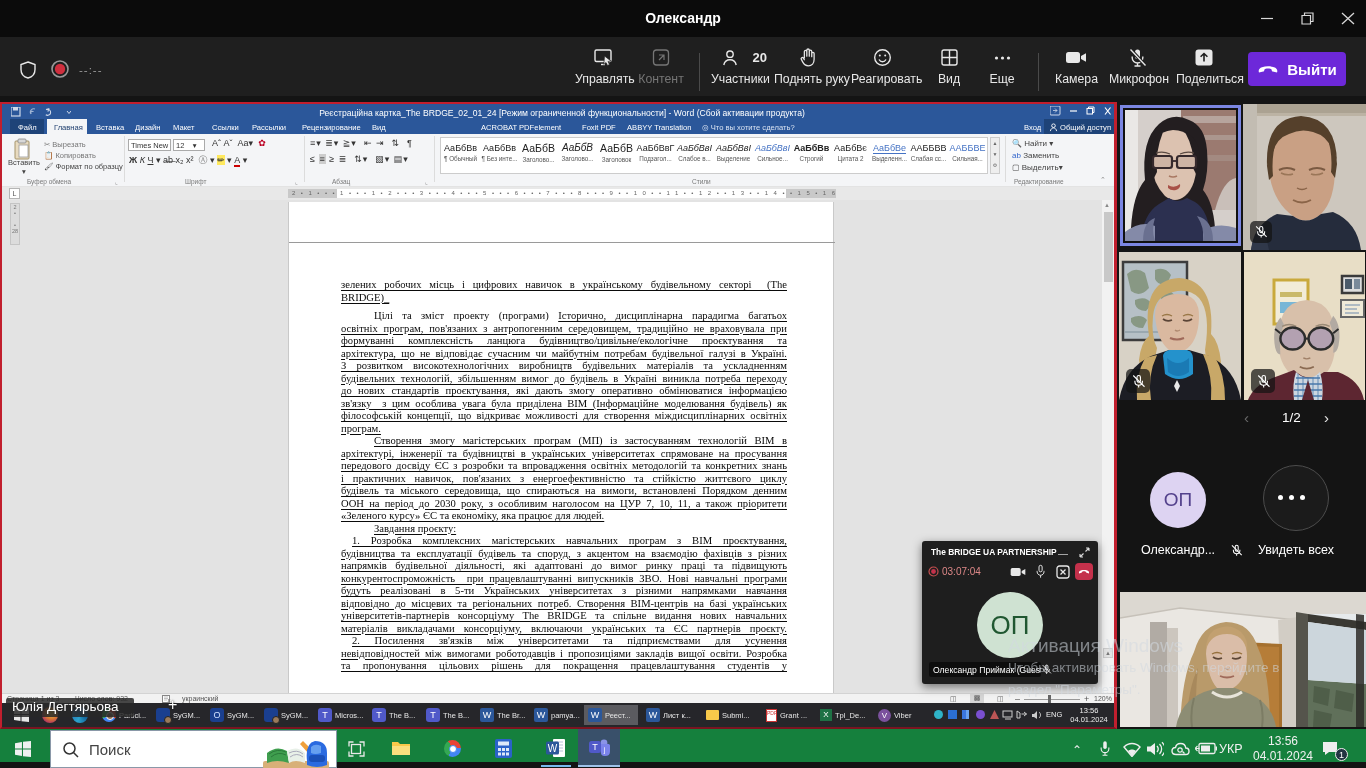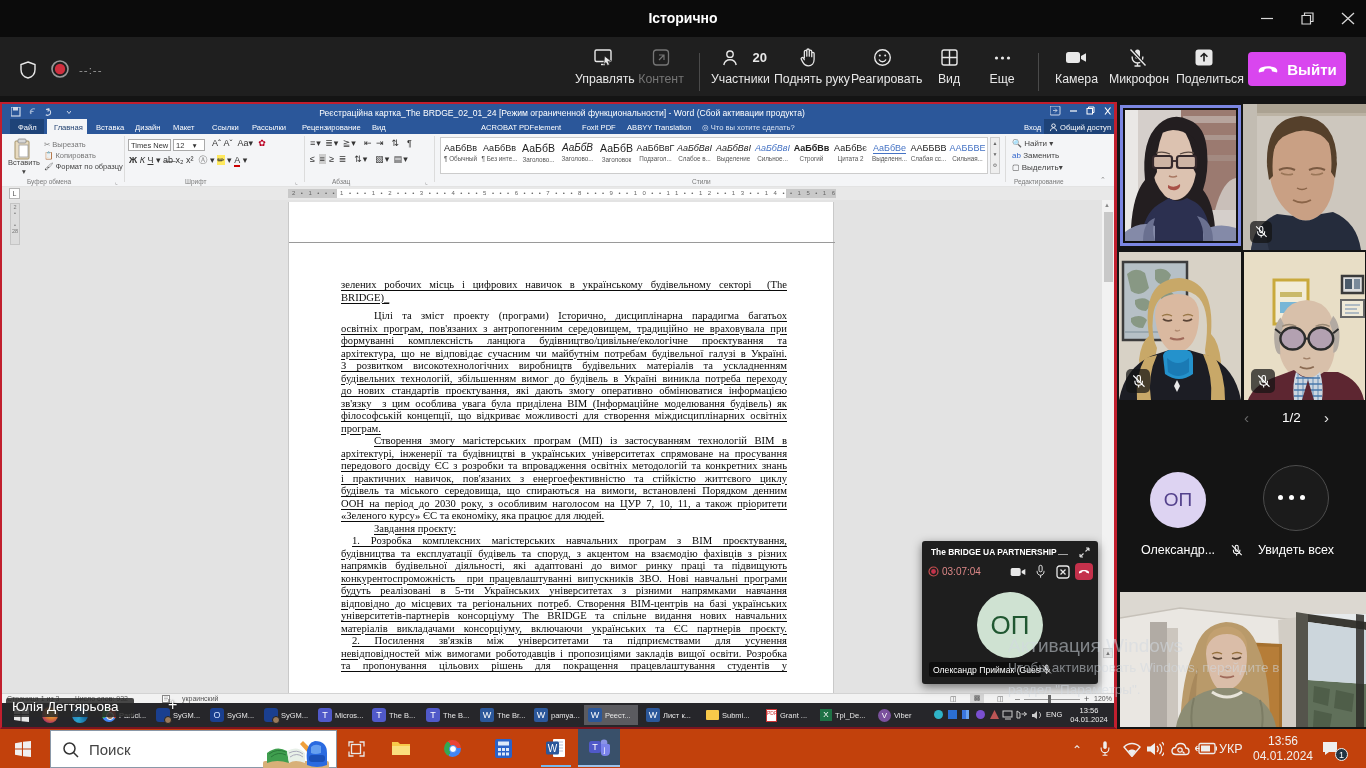--- a/index.html
+++ b/index.html
@@ -56,28 +56,28 @@
   #pager { left:1236px; top:407px; width:110px; height:22px; color:#fff; }
   .avlabel { position:absolute; color:#fff; font-size:12.5px; text-align:center; white-space:nowrap; }
 
   
   #mini { left:922px; top:541px; width:176px; height:143px; background:#1e1e1e; border-radius:3px; box-shadow:0 3px 10px rgba(0,0,0,.5); color:#fff; }
 
   
   #wmark { left:1008px; top:635px; width:360px; color:rgba(210,216,224,.55); pointer-events:none; }
 
   
-  #vtask { left:0; top:729px; width:1366px; height:39px; background:#c2410c; color:#fff; }
+  #vtask { left:0; top:729px; width:1366px; height:33px; background:#15803d; color:#fff; }
 </style>
 </head>
 <body>
 <div id="app">
 
 <div id="titlebar" class="abs">
-  <div class="title">Історично</div>
+  <div class="title">Олександр</div>
   <svg class="wc" style="left:1247px;" viewBox="0 0 40 37">
         <path d="M14 18.5h12" stroke="#d8d8d8" stroke-width="1.2"></path>
       </svg>
   <svg class="wc" style="left:1288px;" viewBox="0 0 40 37">
         <path d="M14 15.5h8.5v8.5h-8.5z M16.5 15.5v-2.5h8.5v8.5h-2.5" fill="none" stroke="#d8d8d8" stroke-width="1.2"></path>
       </svg>
   <svg class="wc" style="left:1328px;" viewBox="0 0 40 37">
         <path d="M14 13l12 11 M26 13l-12 11" stroke="#d8d8d8" stroke-width="1.3"></path>
       </svg>
 </div>
@@ -165,21 +165,21 @@
         </svg>
     <span class="lbl">Микрофон</span>
   </div>
   <div class="tbtn" style="left:1176px;width:56px;">
     <svg width="22" height="21" viewBox="0 0 22 21">
           <rect x="2.5" y="2.5" width="17" height="16" rx="3" fill="#e8e8e8"></rect>
           <path d="M11 14.5V7 M7.6 9.8L11 6.5l3.4 3.3" fill="none" stroke="#1f1f1f" stroke-width="1.6"></path>
         </svg>
     <span class="lbl">Поделиться</span>
   </div>
-  <div class="abs" style="left:1248px;top:15px;width:98px;height:34px;background:#d946ef;border-radius:4px;color:#fff;display:flex;align-items:center;justify-content:center;gap:8px;">
+  <div class="abs" style="left:1248px;top:15px;width:98px;height:34px;background:#6d28d9;border-radius:4px;color:#fff;display:flex;align-items:center;justify-content:center;gap:8px;">
     <svg width="22" height="10" viewBox="0 0 22 10">
           <path d="M2 8.5C1 6 2.5 4 5 3.2c3.8-1.2 8.2-1.2 12 0 2.5.8 4 2.8 3 5.3l-4.2-1c-.8-.2-1.1-.8-1.1-1.6 0-.9-2.4-1.3-3.7-1.3s-3.7.4-3.7 1.3c0 .8-.3 1.4-1.1 1.6z" fill="#fff"></path>
         </svg>
     <b style="font-size:15px;">Выйти</b>
   </div>
 </div>
 
 <div id="shared" class="abs">
 
   <div id="wtitle" class="abs">

